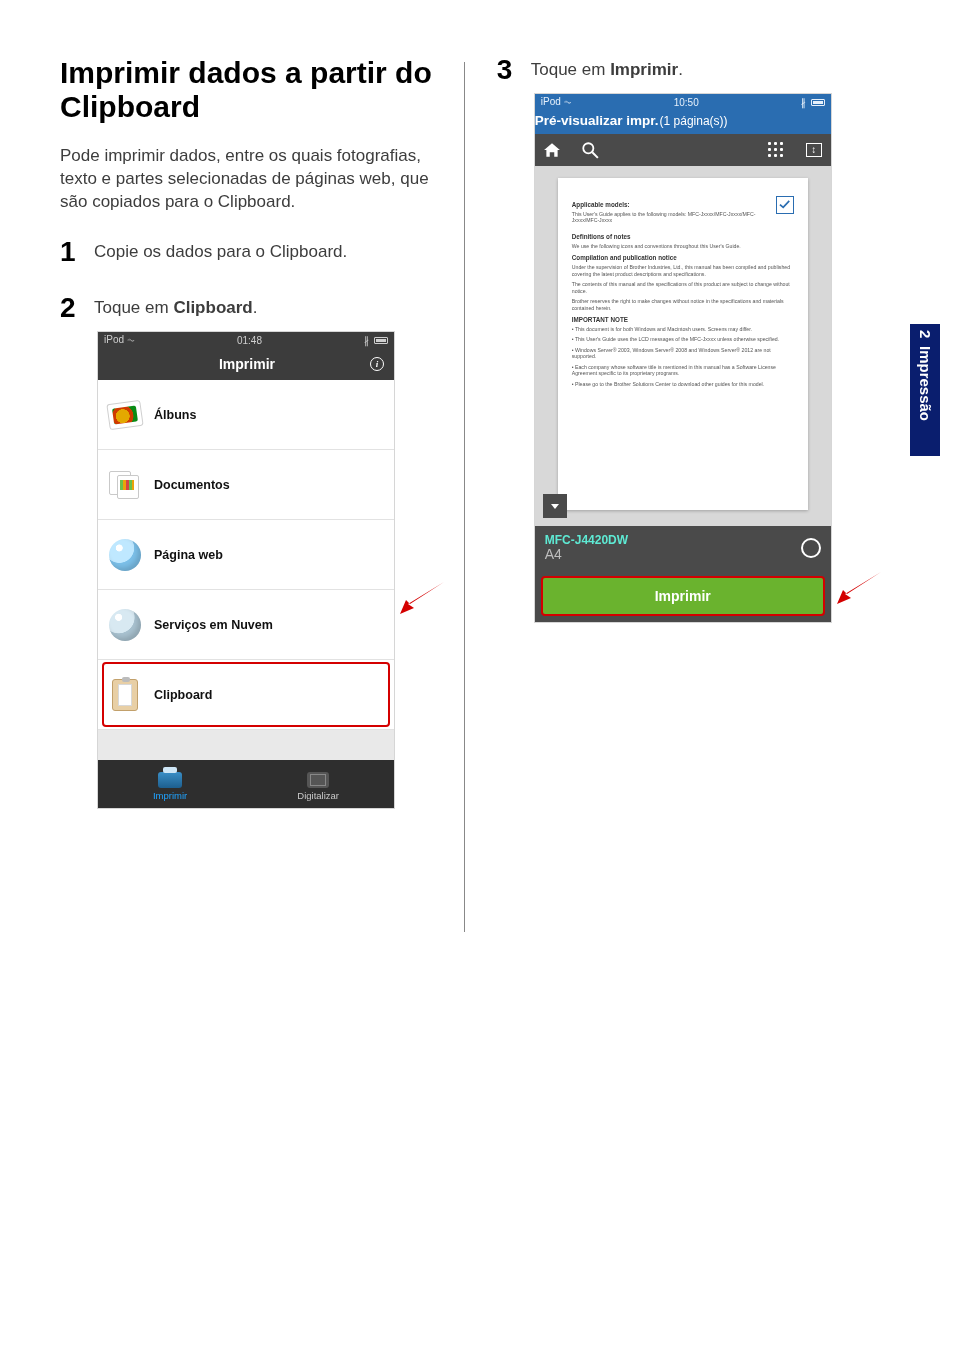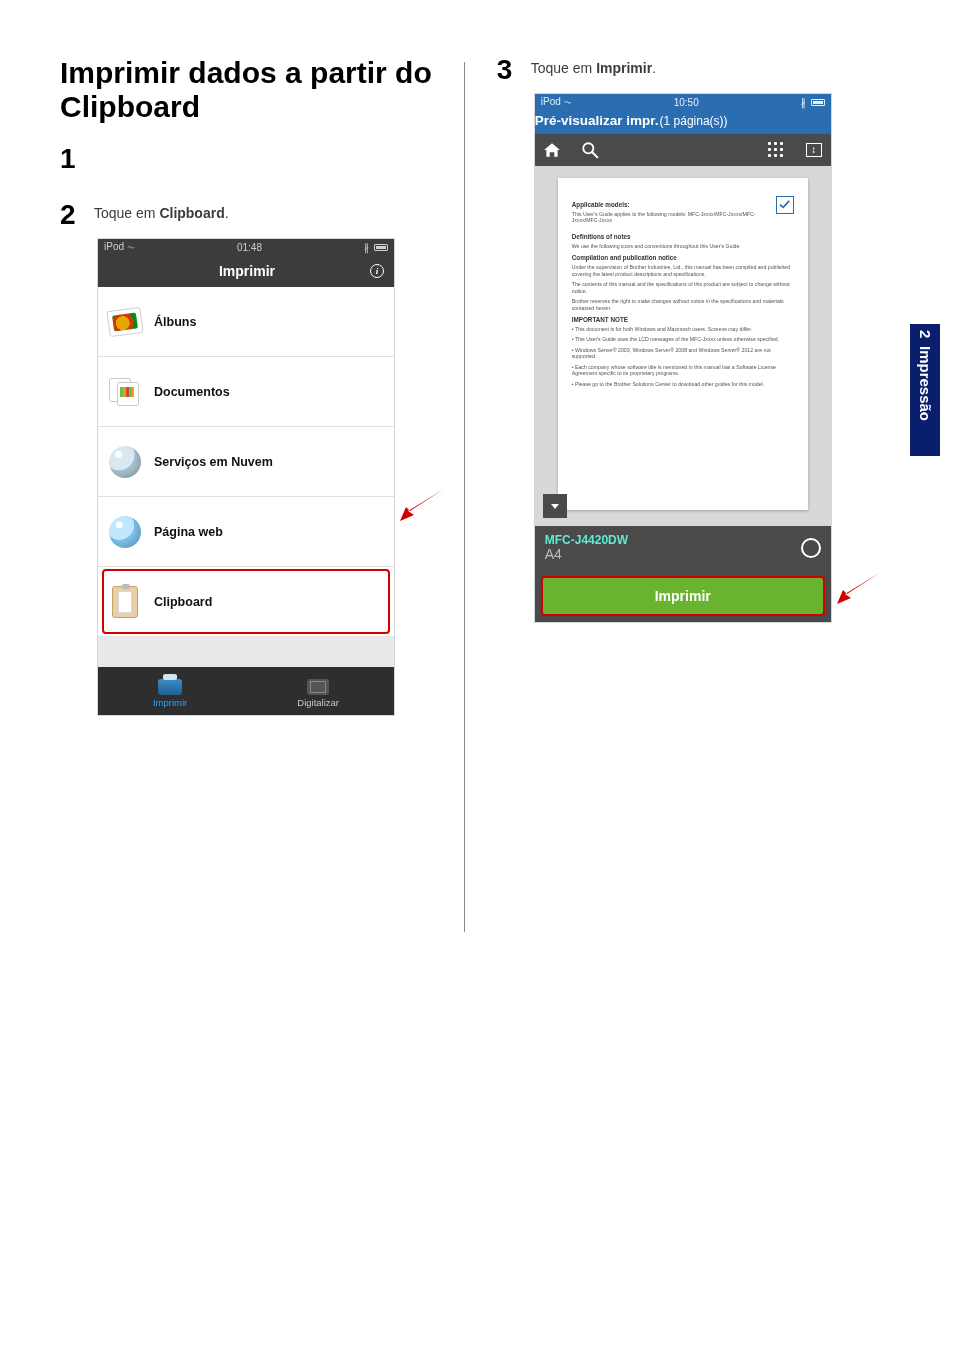--- a/index.html
+++ b/index.html
@@ -26,21 +26,21 @@
     color: #000;
   }
   p.intro {
     font-size: 17px;
     line-height: 1.35;
     color: #3d3d3d;
     margin: 0 0 24px 0;
   }
   .step { display: flex; align-items: flex-start; margin-top: 14px; }
   .step-num { font-size: 28px; font-weight: 700; margin-right: 14px; line-height: 1; min-width: 20px; }
-  .step-text { font-size: 14px; color: #3d3d3d; padding-top: 4px; }
+  .step-text { font-size: 17px; color: #3d3d3d; padding-top: 4px; }
   .bold { font-weight: 700; }
 
   
   .side-tab {
     position: absolute;
     right: 20px;
     top: 276px;
     width: 30px;
     height: 132px;
     background: #0a1e6e;
@@ -230,23 +230,25 @@
 
 </style>
 </head>
 <body>
 
 <div class="page">
   <div class="two-col">
 
     <div class="col-left">
       <h1 class="sect-title">Imprimir dados a partir do Clipboard</h1>
+      <p class="intro">Pode imprimir dados, entre os quais fotografias, texto e partes selecionadas de páginas web, que são copiados para o Clipboard.</p>
 
       <div class="step">
         <div class="step-num">1</div>
+        <div class="step-text">Copie os dados para o Clipboard.</div>
       </div>
 
       <div class="step" style="margin-top:28px;">
         <div class="step-num">2</div>
         <div class="step-text">
           <span>Toque em </span><span class="bold">Clipboard</span><span>.</span>
         </div>
       </div>
 
       <div style="position:relative; margin-top:10px; margin-left:38px;">
@@ -278,29 +280,29 @@
                   <div class="thumb-doc">
                     <div class="sheet s1"></div>
                     <div class="sheet s2"></div>
                     <div class="bar"></div>
                   </div>
                 </div>
               <span>Documentos</span>
             </div>
             <div class="menu-item">
               <div class="mi-icon">
-                  <div class="globe cloudy"></div>
-                </div>
-              <span>Serviços em Nuvem</span>
+                  <div class="globe"></div>
+                </div>
+              <span>Página web</span>
             </div>
             <div class="menu-item">
               <div class="mi-icon">
-                  <div class="globe"></div>
-                </div>
-              <span>Página web</span>
+                  <div class="globe cloudy"></div>
+                </div>
+              <span>Serviços em Nuvem</span>
             </div>
             <div class="menu-item highlight">
               <div class="mi-icon">
                   <div class="clipboard-ico"></div>
                 </div>
               <span>Clipboard</span>
             </div>
           </div>
           <div style="height:30px;background:#e9e9e9;"></div>
           <div class="tabbar">

